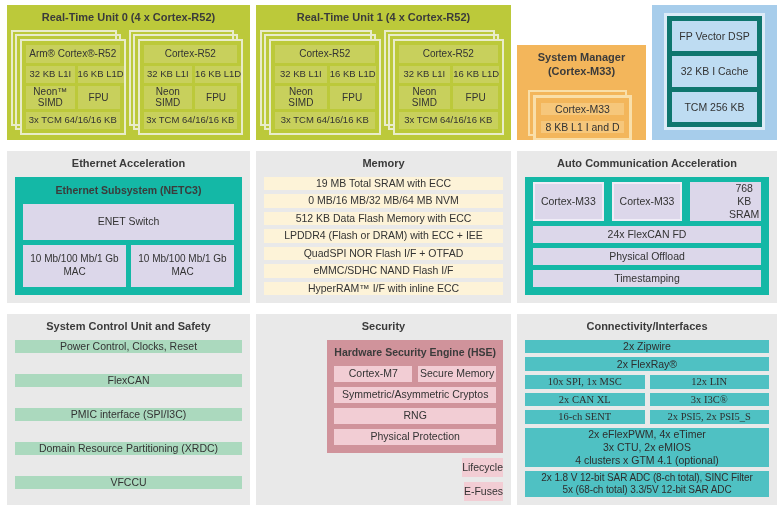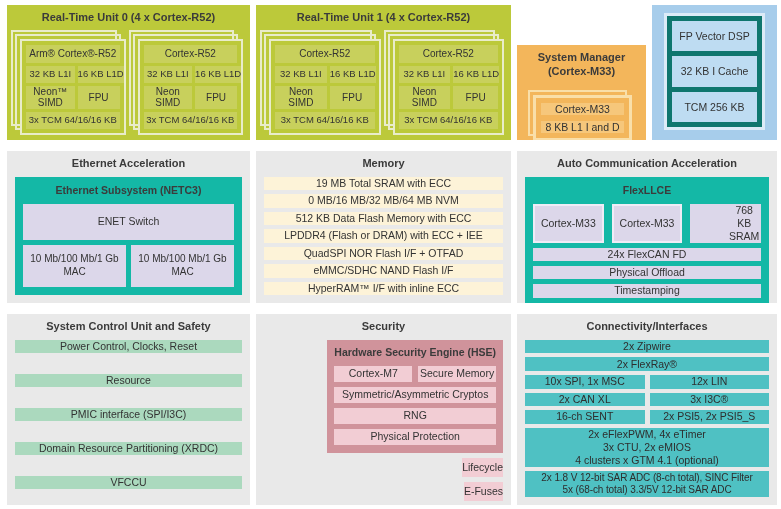--- a/index.html
+++ b/index.html
@@ -109,21 +109,21 @@
     flex: 0 0 113px; background: #d0939b; padding: 4px 7px 8px;
     display: flex; flex-direction: column; gap: 5px;
   }
   .hse-split { flex: 1; display: grid; grid-template-columns: 1fr 1fr; gap: 6px; }
   .hse .flat-row { font-size: 10.5px; }
   .sec-body > .flat-row { flex: 0 0 19px; }
 
   
   .conn-rows { flex: 1; display: flex; flex-direction: column; gap: 4px; margin: 2px 8px 8px; }
   .c-row { flex: 1; }
-  .c-split { flex: 1; display: grid; grid-template-columns: 1fr 1fr; gap: 5px; }
+  .c-split { flex: 1; display: grid; grid-template-columns: 1fr 1fr; gap: 5px; font-family: Liberation Serif, serif; }
   .c-multi { display: flex; flex-direction: column; align-items: center; justify-content: center; }
   .c-multi span { display: block; }
   .c-timers { flex: 2.7; }
   .c-adc { flex: 1.9; font-size: 10px; }
   .c-adc span { letter-spacing: -0.1px; }
 </style>
 </head>
 <body>
 
 <div class="board">
@@ -251,21 +251,20 @@
       <div class="flat-row cream">LPDDR4 (Flash or DRAM) with ECC + IEE</div>
       <div class="flat-row cream">QuadSPI NOR Flash I/F + OTFAD</div>
       <div class="flat-row cream">eMMC/SDHC NAND Flash I/F</div>
       <div class="flat-row cream">HyperRAM™ I/F with inline ECC</div>
     </div>
   </div>
 
   <div class="tile t-gray span2">
     <div class="tile-title">Auto Communication Acceleration</div>
     <div class="purple-block">
-      <div class="block-title">FlexLLCE</div>
       <div class="llce-cells">
         <div class="stack-wrap">
           <i class="layer lay-s"></i>
           <div class="m33-card">Cortex-M33</div>
         </div>
         <div class="stack-wrap">
           <i class="layer lay-s"></i>
           <div class="m33-card">Cortex-M33</div>
         </div>
         <div class="flat-row lav sram-cell">768 KB SRAM</div>
@@ -273,21 +272,21 @@
       <div class="flat-row lav" style="flex:1">24x FlexCAN FD</div>
       <div class="flat-row lav" style="flex:1">Physical Offload</div>
       <div class="flat-row lav" style="flex:1">Timestamping</div>
     </div>
   </div>
 
   <div class="tile t-gray">
     <div class="tile-title">System Control Unit and Safety</div>
     <div class="rows" style="gap:21px">
       <div class="flat-row mint">Power Control, Clocks, Reset</div>
-      <div class="flat-row mint">Resource</div>
+      <div class="flat-row mint">FlexCAN</div>
       <div class="flat-row mint">PMIC interface (SPI/I3C)</div>
       <div class="flat-row mint">Domain Resource Partitioning (XRDC)</div>
       <div class="flat-row mint">VFCCU</div>
       <div class="flat-row mint">MBIST, LBIST</div>
       <div class="flat-row mint">Debug</div>
     </div>
   </div>
 
   <div class="tile t-gray">
     <div class="tile-title">Security</div>

